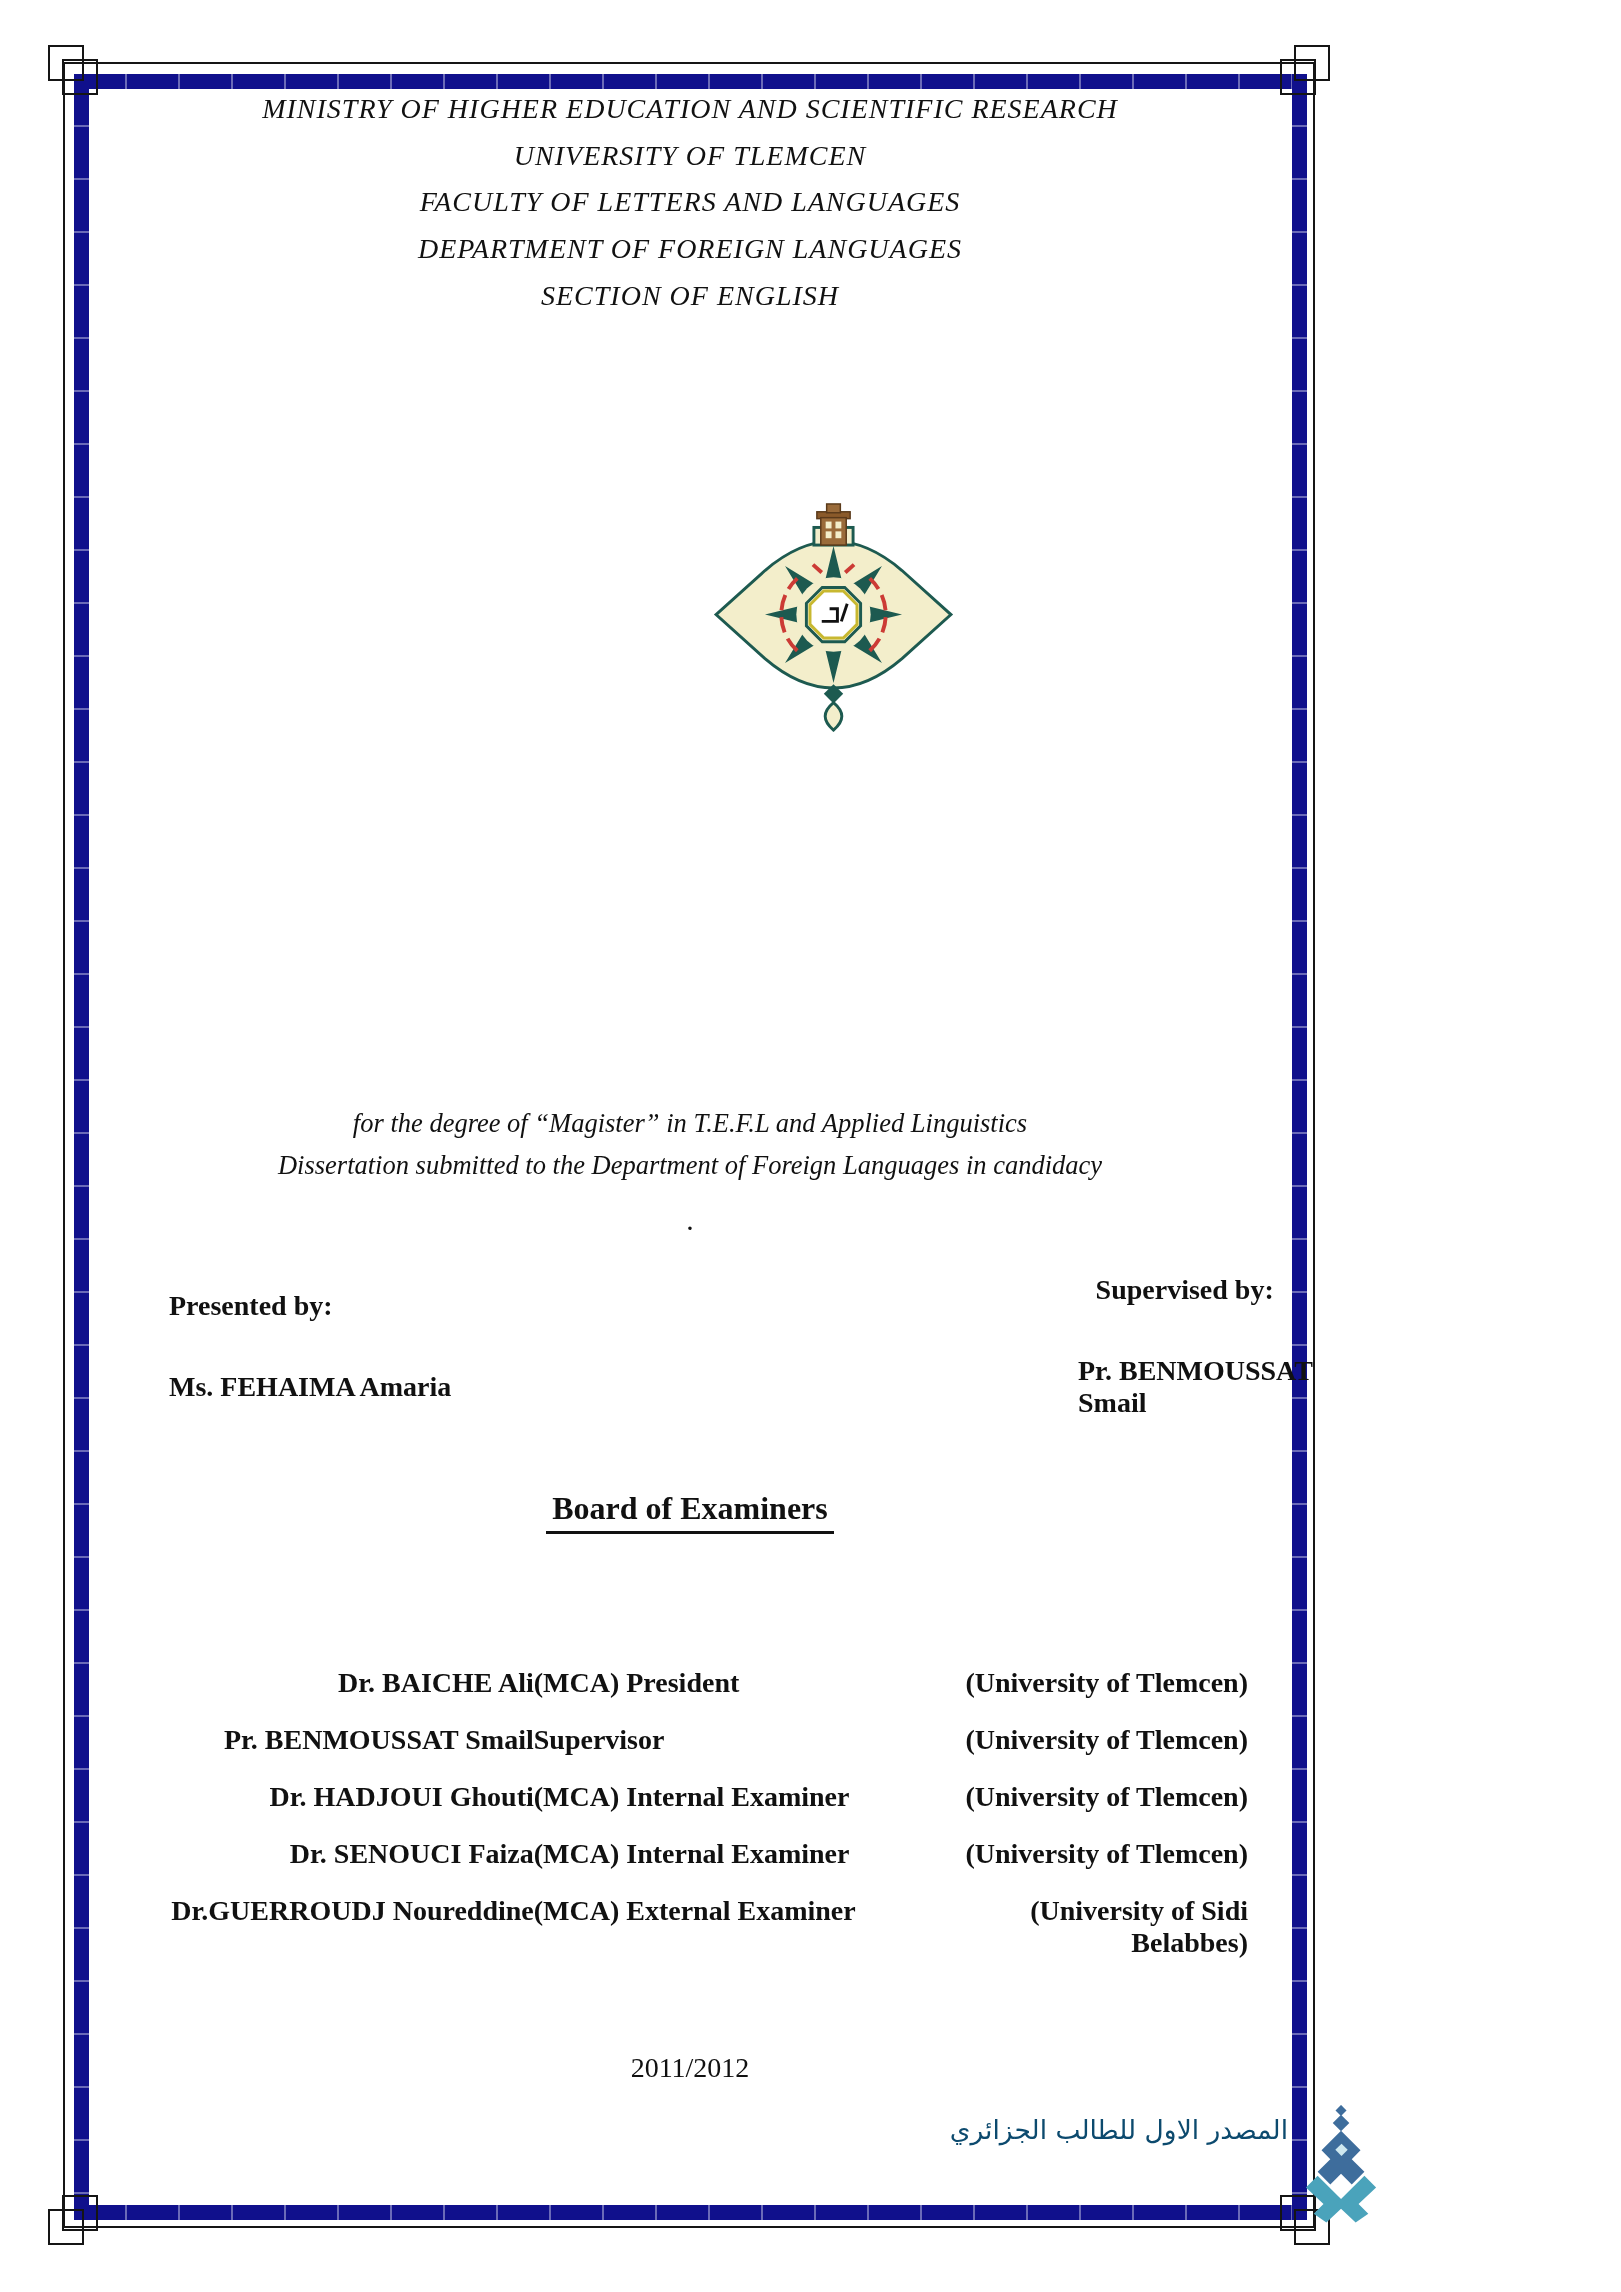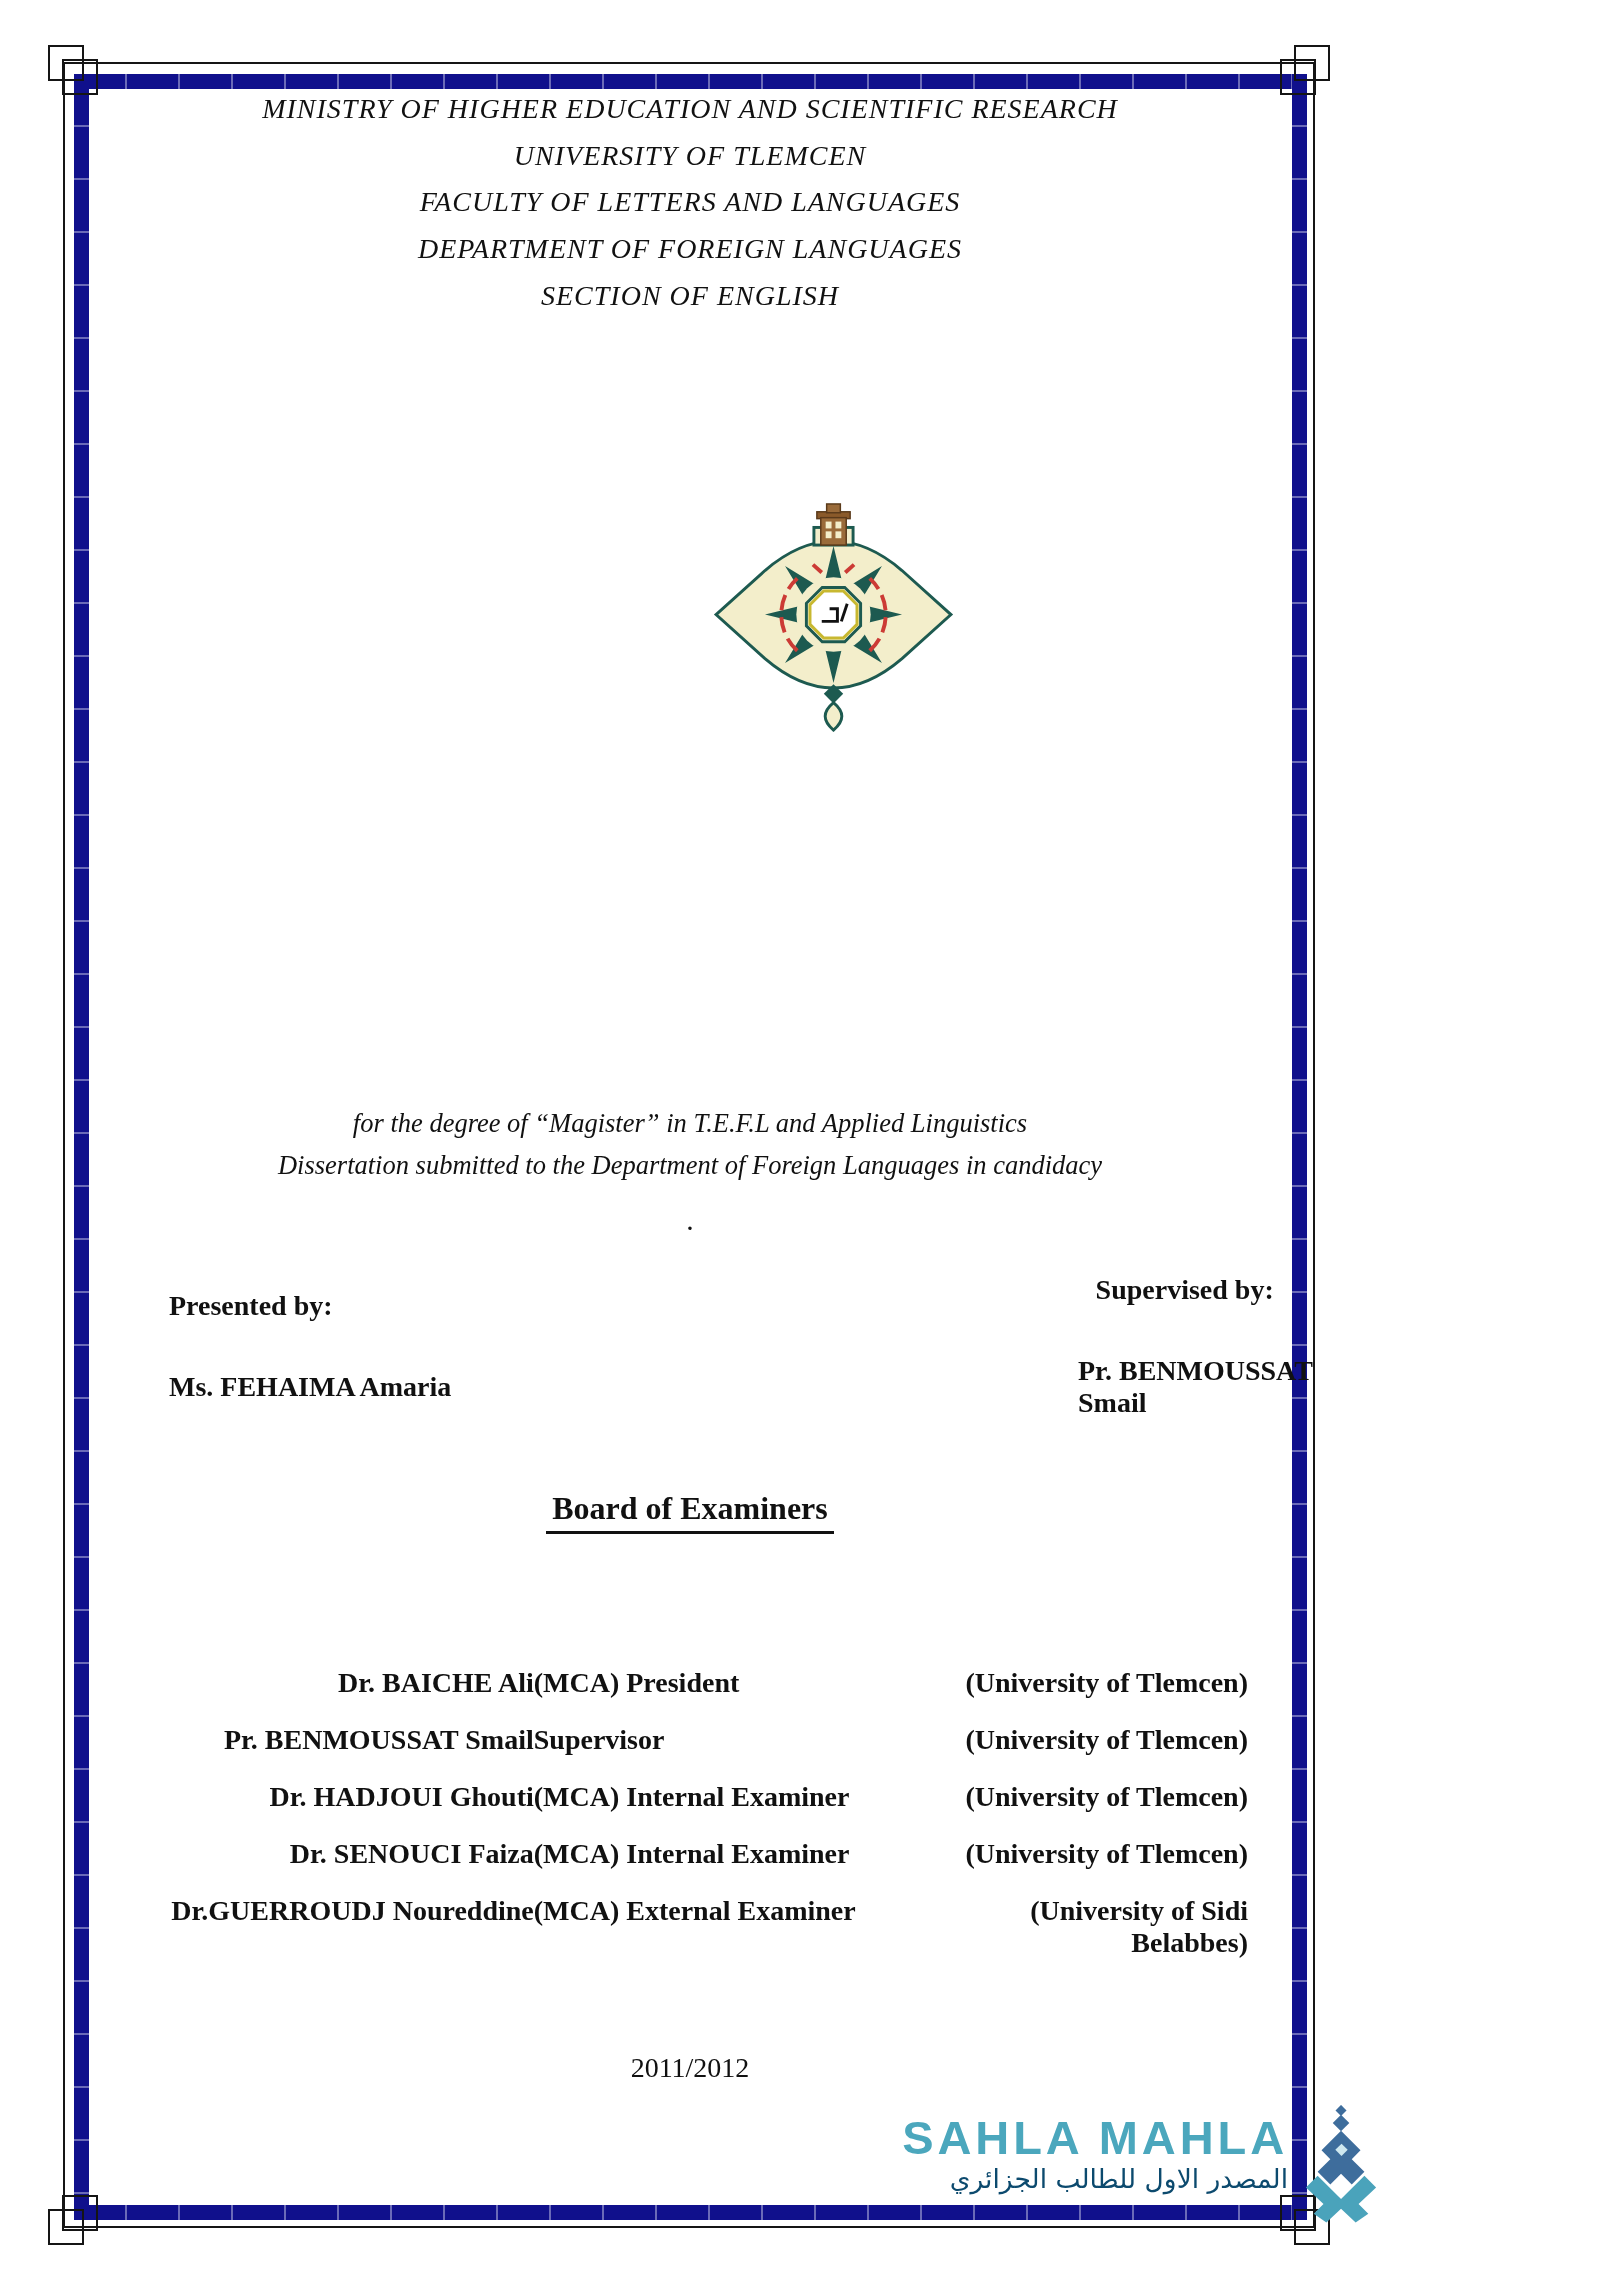--- a/index.html
+++ b/index.html
@@ -189,21 +189,20 @@
     <div class="exam-row">
       <span class="col-name">Dr.GUERROUDJ Noureddine</span>
       <span class="col-role">(MCA) External Examiner</span>
       <span class="col-univ">(University of Sidi Belabbes)</span>
     </div>
   </div>
 
   <p class="academic-value">2011/2012</p>
 
   <div class="watermark">
-    <p class="wm-brand">SAHLA MAHLA</p>
     <p class="wm-tagline">المصدر الاول للطالب الجزائري</p>
   </div>
   <div class="wm-icon">
     <svg viewBox="0 0 78 120" width="76" height="118" xmlns="http://www.w3.org/2000/svg">
       <g fill="#3e6d9c">
         <rect x="34" y="1" width="8" height="8" transform="rotate(45 38 5)"></rect>
         <rect x="32" y="12" width="12" height="12" transform="rotate(45 38 18)"></rect>
         <path d="M38 26 L58 46 L49 55 L62 68 L49 81 L38 70 L27 81 L14 68 L27 55 L18 46 Z"></path>
       </g>
       <rect x="34" y="41" width="9" height="9" transform="rotate(45 38.5 45.5)" fill="#cfe8ef"></rect>

